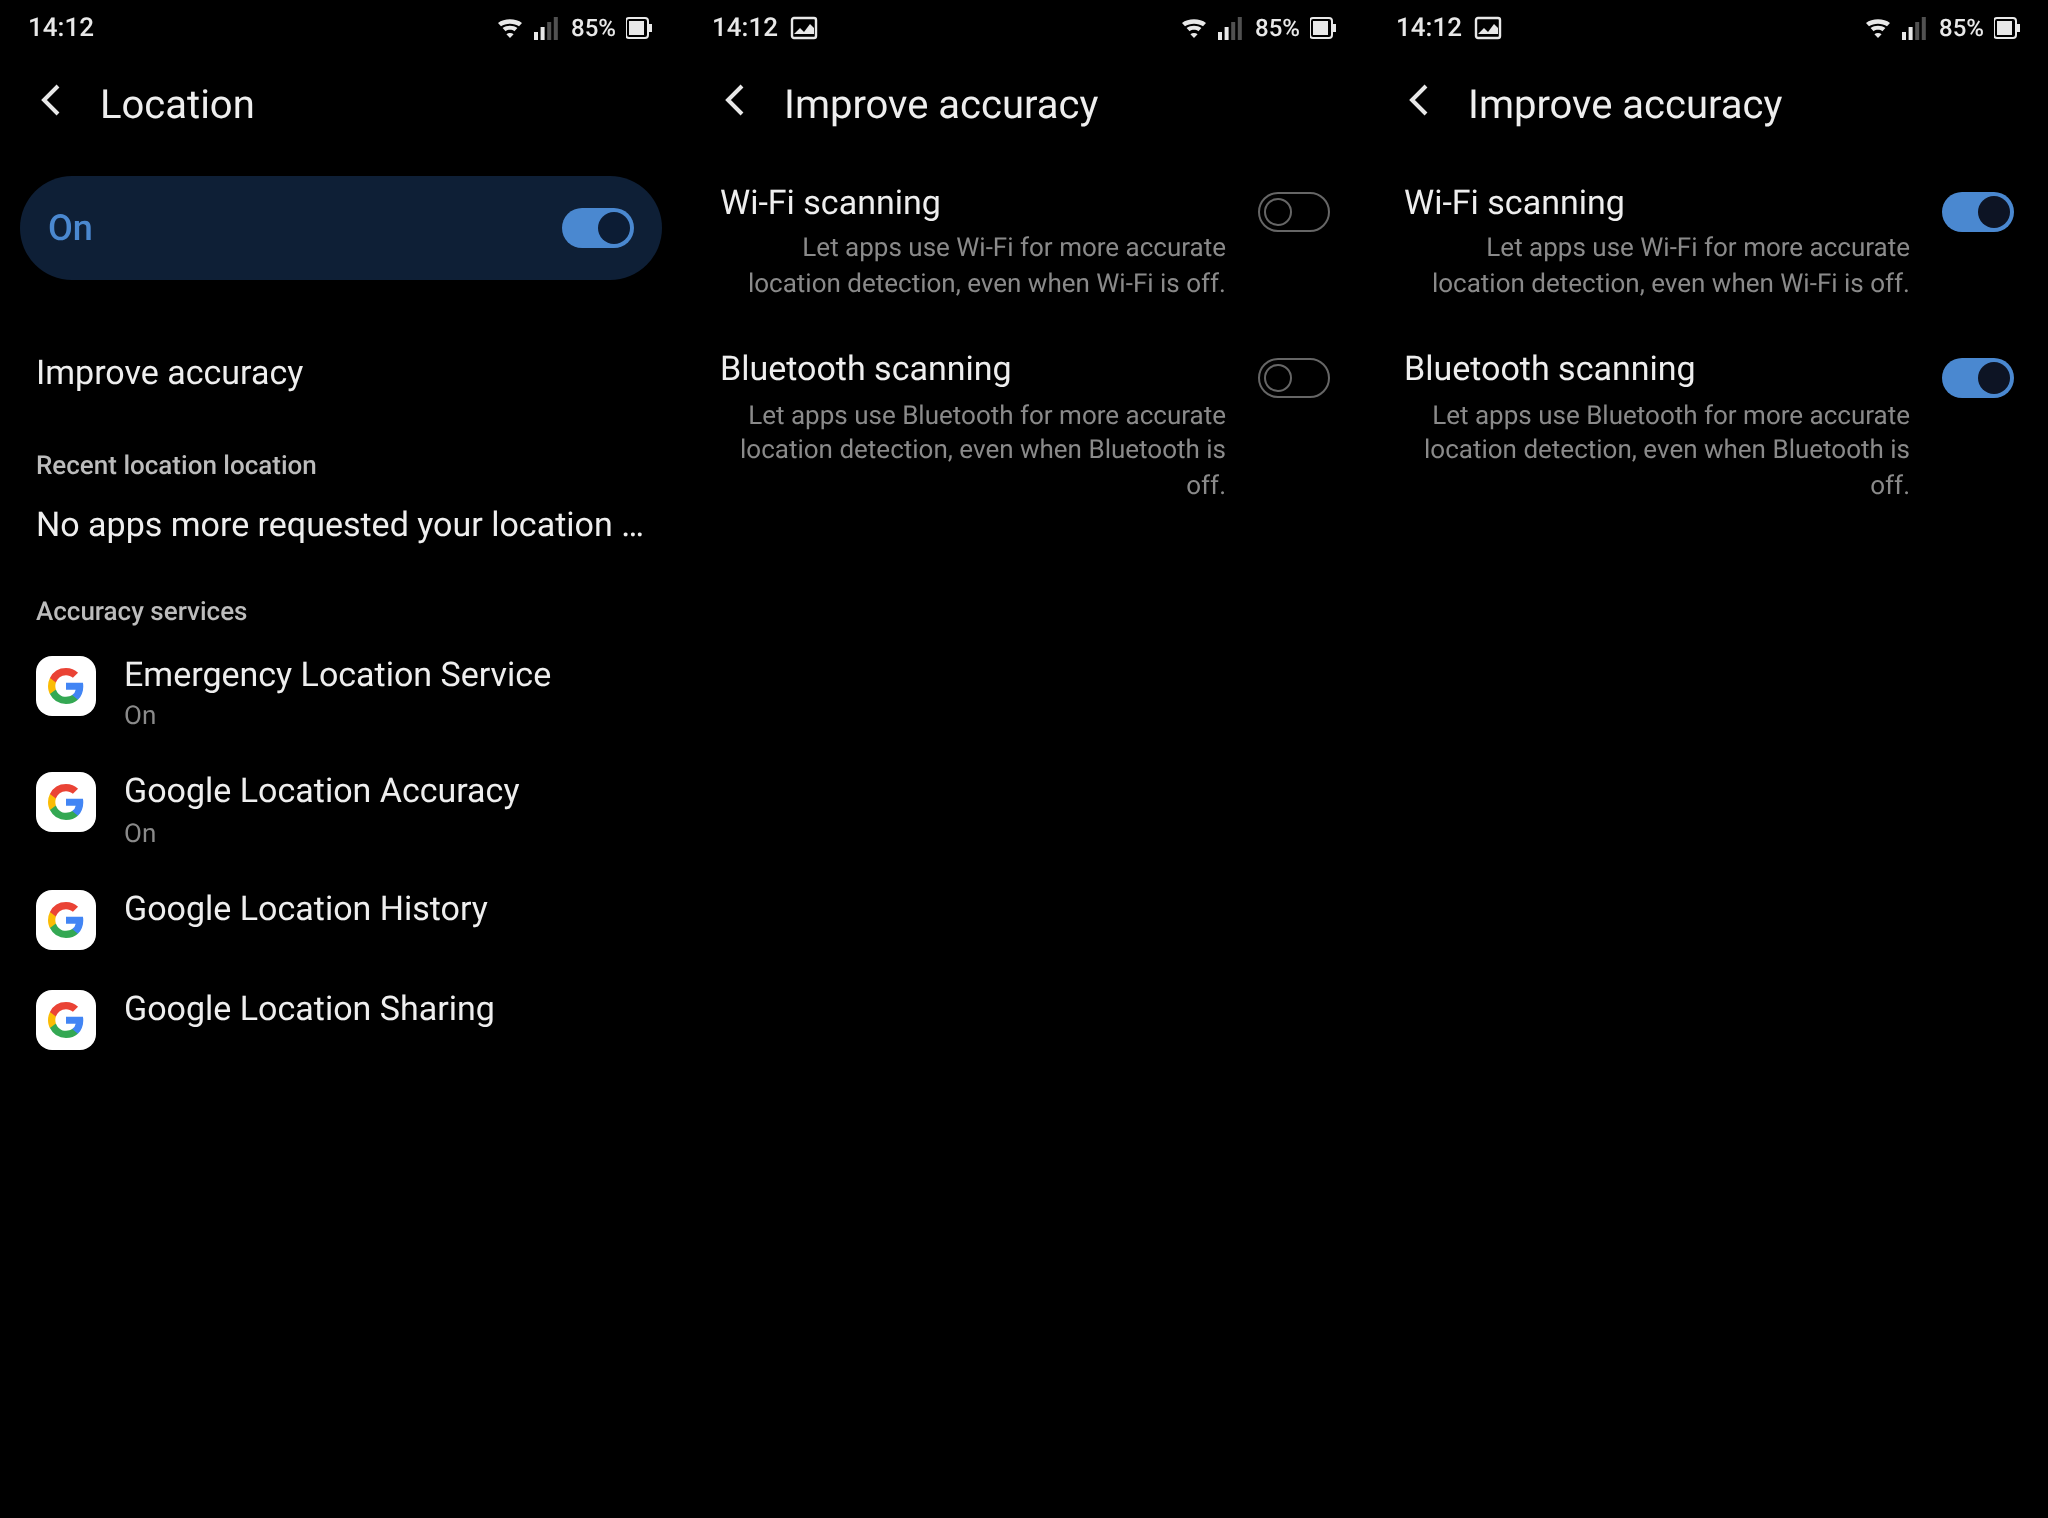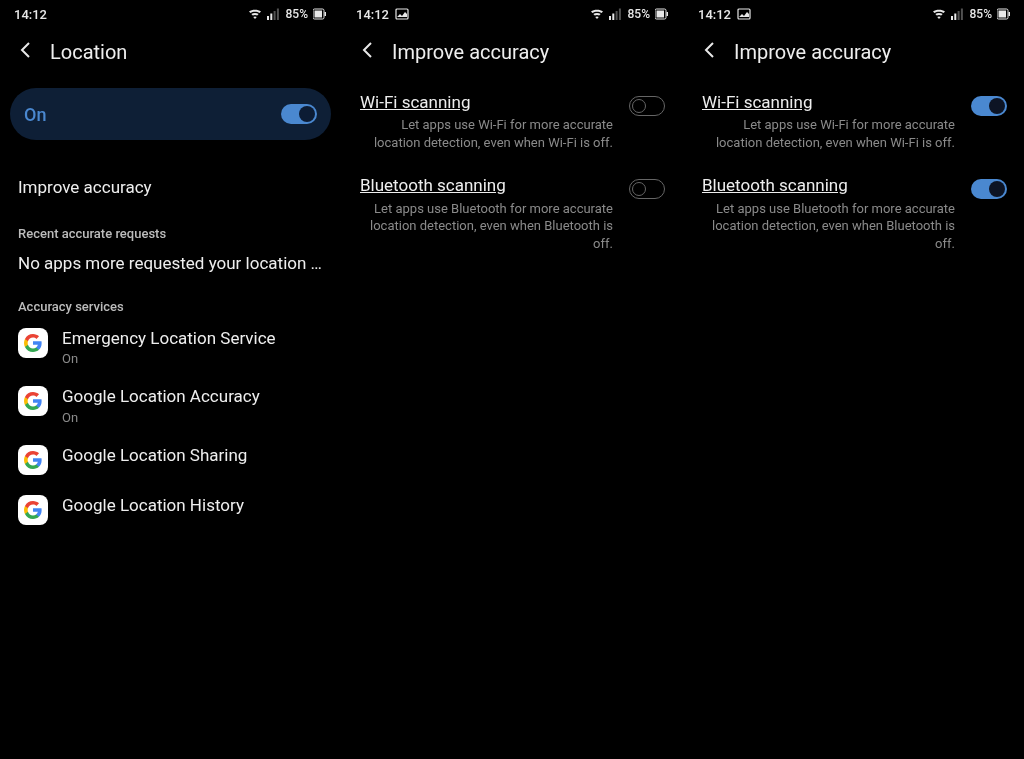--- a/index.html
+++ b/index.html
@@ -31,21 +31,21 @@
   .row .desc{font-size:13px;color:#8a8a8a;margin-top:3px;line-height:1.35;}
   .cat{padding:14px 18px 4px 18px;font-size:13px;color:#bcbcbc;font-weight:500;}
   .recent{padding:8px 18px 4px 18px;font-size:17px;color:#eee;white-space:nowrap;overflow:hidden;text-overflow:ellipsis;}
   .svc{display:flex;align-items:flex-start;padding:10px 18px;gap:14px;cursor:pointer;}
   .svc-icon{width:30px;height:30px;border-radius:8px;background:#fff;display:flex;align-items:center;justify-content:center;flex-shrink:0;}
   .svc-icon svg{width:18px;height:18px;}
   .svc-text .t{font-size:17px;color:#eee;line-height:1.25;}
   .svc-text .s{font-size:13px;color:#8a8a8a;margin-top:2px;}
   .opt{display:flex;padding:18px 18px 6px 18px;gap:12px;cursor:pointer;}
   .opt .txt{flex:1;}
-  .opt .t{font-size:17px;color:#eee;line-height:1.25;text-decoration:underline;}
+  .opt .t{font-size:17px;color:#eee;line-height:1.25;}
   .opt .d{font-size:13px;color:#8a8a8a;margin-top:3px;line-height:1.35;padding-right:4px;text-align:right;}
   .opt .sw{flex-shrink:0;margin-top:4px;}
   .gap{height:16px;}
 </style>
 </head>
 <body>
 
 <svg width="0" height="0" style="position:absolute">
   <defs>
     <g id="wifi-i">
@@ -118,21 +118,21 @@
       <span class="lbl">On</span>
       <span class="sw on bright"></span>
     </div>
 
     <div class="content">
       <div class="gap"></div>
       <div class="row click">
         <div class="title">Improve accuracy</div>
       </div>
 
-      <div class="cat">Recent accurate requests</div>
+      <div class="cat">Recent location location</div>
       <div class="recent">No apps more requested your location r..</div>
 
       <div class="cat" style="padding-top:22px">Accuracy services</div>
 
       <div class="svc">
         <div class="svc-icon">
             <svg viewBox="0 0 18 18">
               <use href="#google-g"></use>
             </svg>
           </div>
@@ -152,31 +152,31 @@
           <div class="s">On</div>
         </div>
       </div>
       <div class="svc">
         <div class="svc-icon">
             <svg viewBox="0 0 18 18">
               <use href="#google-g"></use>
             </svg>
           </div>
         <div class="svc-text">
+          <div class="t">Google Location History</div>
+        </div>
+      </div>
+      <div class="svc">
+        <div class="svc-icon">
+            <svg viewBox="0 0 18 18">
+              <use href="#google-g"></use>
+            </svg>
+          </div>
+        <div class="svc-text">
           <div class="t">Google Location Sharing</div>
-        </div>
-      </div>
-      <div class="svc">
-        <div class="svc-icon">
-            <svg viewBox="0 0 18 18">
-              <use href="#google-g"></use>
-            </svg>
-          </div>
-        <div class="svc-text">
-          <div class="t">Google Location History</div>
         </div>
       </div>
     </div>
   </div>
 
   <div class="screen">
     <div class="status-bar">
       <div class="status-left">
         <span>14:12</span>
         <span class="status-icon">

